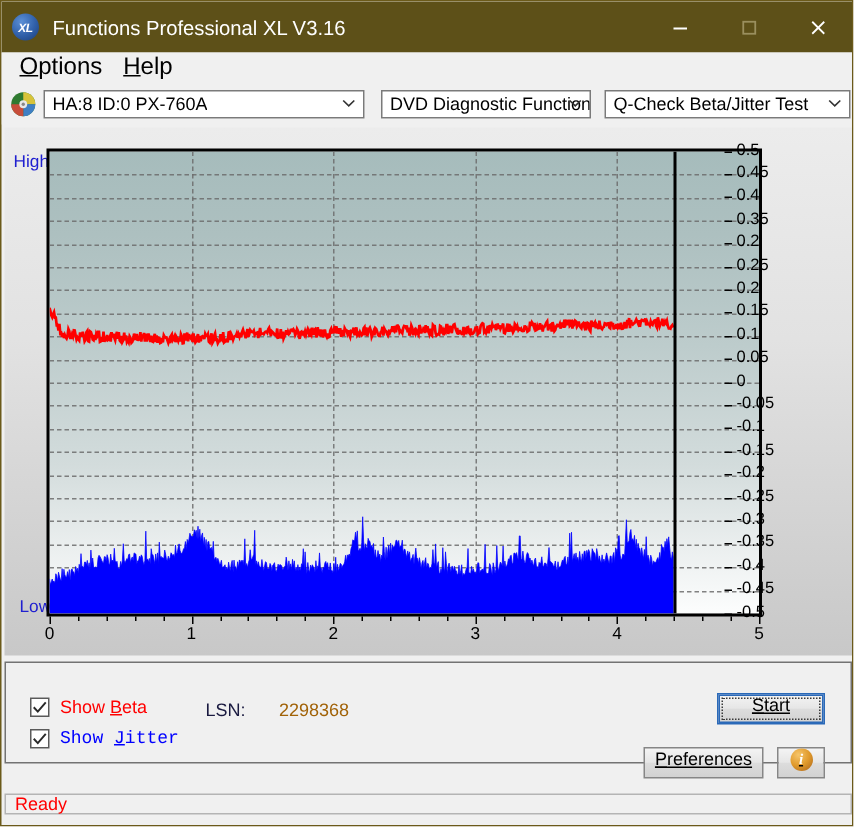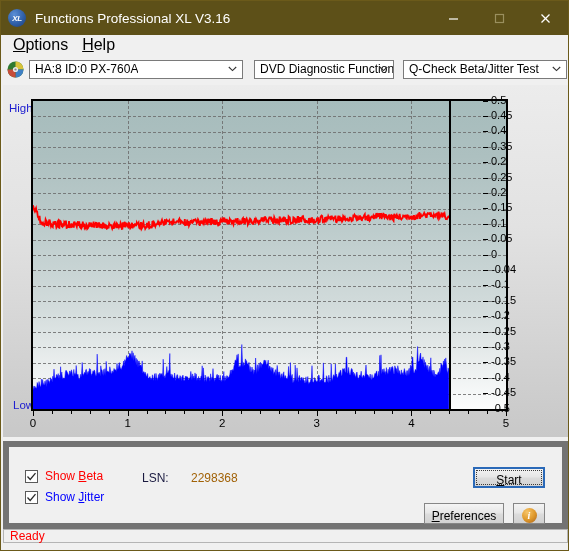--- a/index.html
+++ b/index.html
@@ -244,32 +244,32 @@
     font-size: 11.5px;
     color: #000000;
   }
 
   
   .lower {
     position: absolute;
     left: 2px;
     top: 440px;
     width: 565px;
-    height: 88px;
+    height: 68px;
     background: #f0f0f0;
-    border: 6px solid #737373;
+    border: 1px solid #737373;
     box-sizing: border-box;
   }
   .chk-row {
     position: absolute;
     display: flex;
     align-items: center;
   }
   #chk-beta  { left: 16px; top: 22px; }
-  #chk-jitter{ left: 16px; top: 43px; }
+  #chk-jitter{ left: 16px; top: 43px; font-family: Liberation Mono, monospace; }
   .chkbox {
     width: 13px; height: 13px;
     border: 1px solid #5a5a5a;
     background: #ffffff;
     box-sizing: border-box;
     display: flex;
     align-items: center;
     justify-content: center;
     flex: 0 0 auto;
   }
@@ -296,24 +296,25 @@
     font-size: 12px;
     color: #a16207;
   }
 
   .btn {
     position: absolute;
     background: linear-gradient(to bottom, #f4f4f4 0%, #e6e6e6 48%, #dcdcdc 52%, #d2d2d2 100%);
     border: 1px solid #868686;
     box-sizing: border-box;
     display: flex;
-    align-items: flex-end;
+    align-items: flex-start;
     justify-content: center;
     font-size: 12px;
     color: #000000;
+    text-decoration: underline;
   }
   .btn u { text-decoration: underline; }
   #btn-start {
     left: 480px; top: 20px;
     width: 72px; height: 21px;
     left: auto; right: 17px;
     border: 1px solid #2a69b8;
     outline: 1px solid #2a69b8;
     outline-offset: -2px;
   }
@@ -507,21 +508,21 @@
         <div class="ytick" style="top: 140.6px;">
           <span class="tickmark"></span>
           <span class="ticklabel">0.05</span>
         </div>
         <div class="ytick" style="top: 156px;">
           <span class="tickmark"></span>
           <span class="ticklabel">0</span>
         </div>
         <div class="ytick" style="top: 171.4px;">
           <span class="tickmark"></span>
-          <span class="ticklabel">-0.04</span>
+          <span class="ticklabel">-0.05</span>
         </div>
         <div class="ytick" style="top: 186.8px;">
           <span class="tickmark"></span>
           <span class="ticklabel">-0.1</span>
         </div>
         <div class="ytick" style="top: 202.2px;">
           <span class="tickmark"></span>
           <span class="ticklabel">-0.15</span>
         </div>
         <div class="ytick" style="top: 217.6px;">

